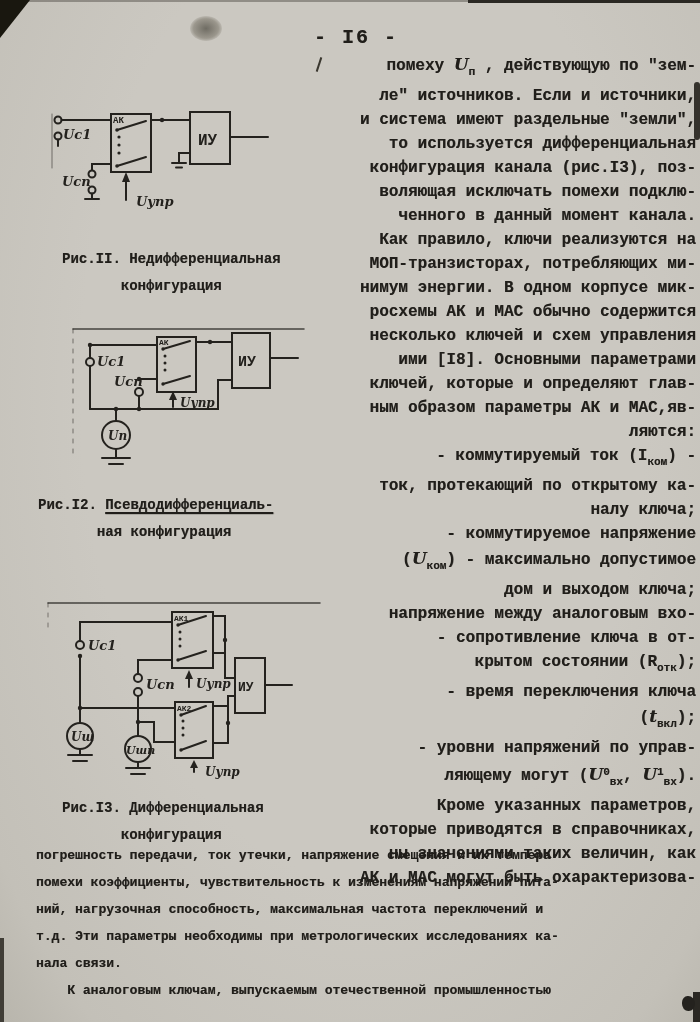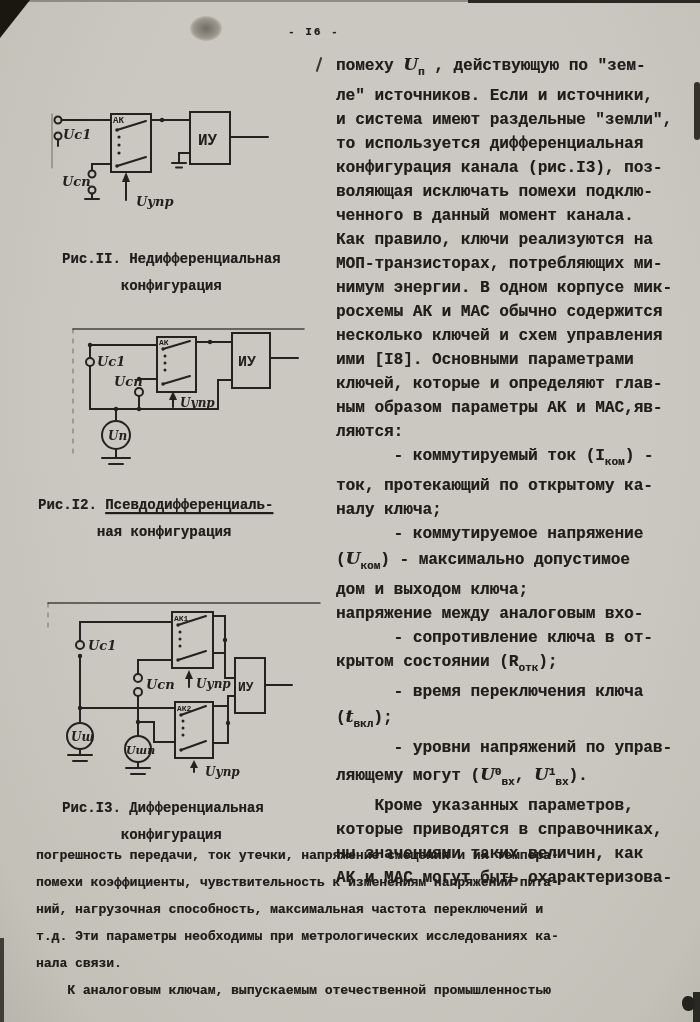--- a/index.html
+++ b/index.html
@@ -5,22 +5,22 @@
   html,body{margin:0;padding:0;background:#8a877f;}
   .page{
     position:relative;width:700px;height:1022px;overflow:hidden;
     background:
       radial-gradient(ellipse at 52% 38%, #cbc8c1 55%, #c3c0b8 88%, #b8b5ac 100%);
     font-family:"Liberation Mono","DejaVu Sans Mono",monospace;
     color:#201e1a;
   }
   .txt{font-weight:700;text-shadow:0.35px 0.35px 0 rgba(32,30,26,.55);}
   .tline{white-space:pre;}
-  .pagenum{position:absolute;left:288px;top:26px;font-size:11px;letter-spacing:2px;}
-  .rightcol{position:absolute;left:336px;top:52px;width:360px;font-size:16px;line-height:24px;}
+  .pagenum{position:absolute;left:314px;top:26px;font-size:20px;letter-spacing:2px;}
+  .rightcol{position:absolute;left:336px;top:52px;width:360px;font-size:16px;line-height:24px;text-align:right;}
   .bottomblock{position:absolute;left:36px;top:842px;width:664px;font-size:13px;line-height:27px;}
   .caption{position:absolute;font-size:14px;line-height:27px;}
   .cap11{left:62px;top:246px;}
   .cap12{left:38px;top:492px;}
   .cap13{left:62px;top:795px;}
   .sub{font-size:11px;vertical-align:-5px;}
   .sup{font-size:11px;vertical-align:5px;}
   .u{font-family:"DejaVu Serif",serif;font-style:italic;font-size:17px;}
   .ul{text-decoration:underline;text-decoration-thickness:1.5px;text-underline-offset:3px;margin-top:23px;}
   svg.fig{position:absolute;}

